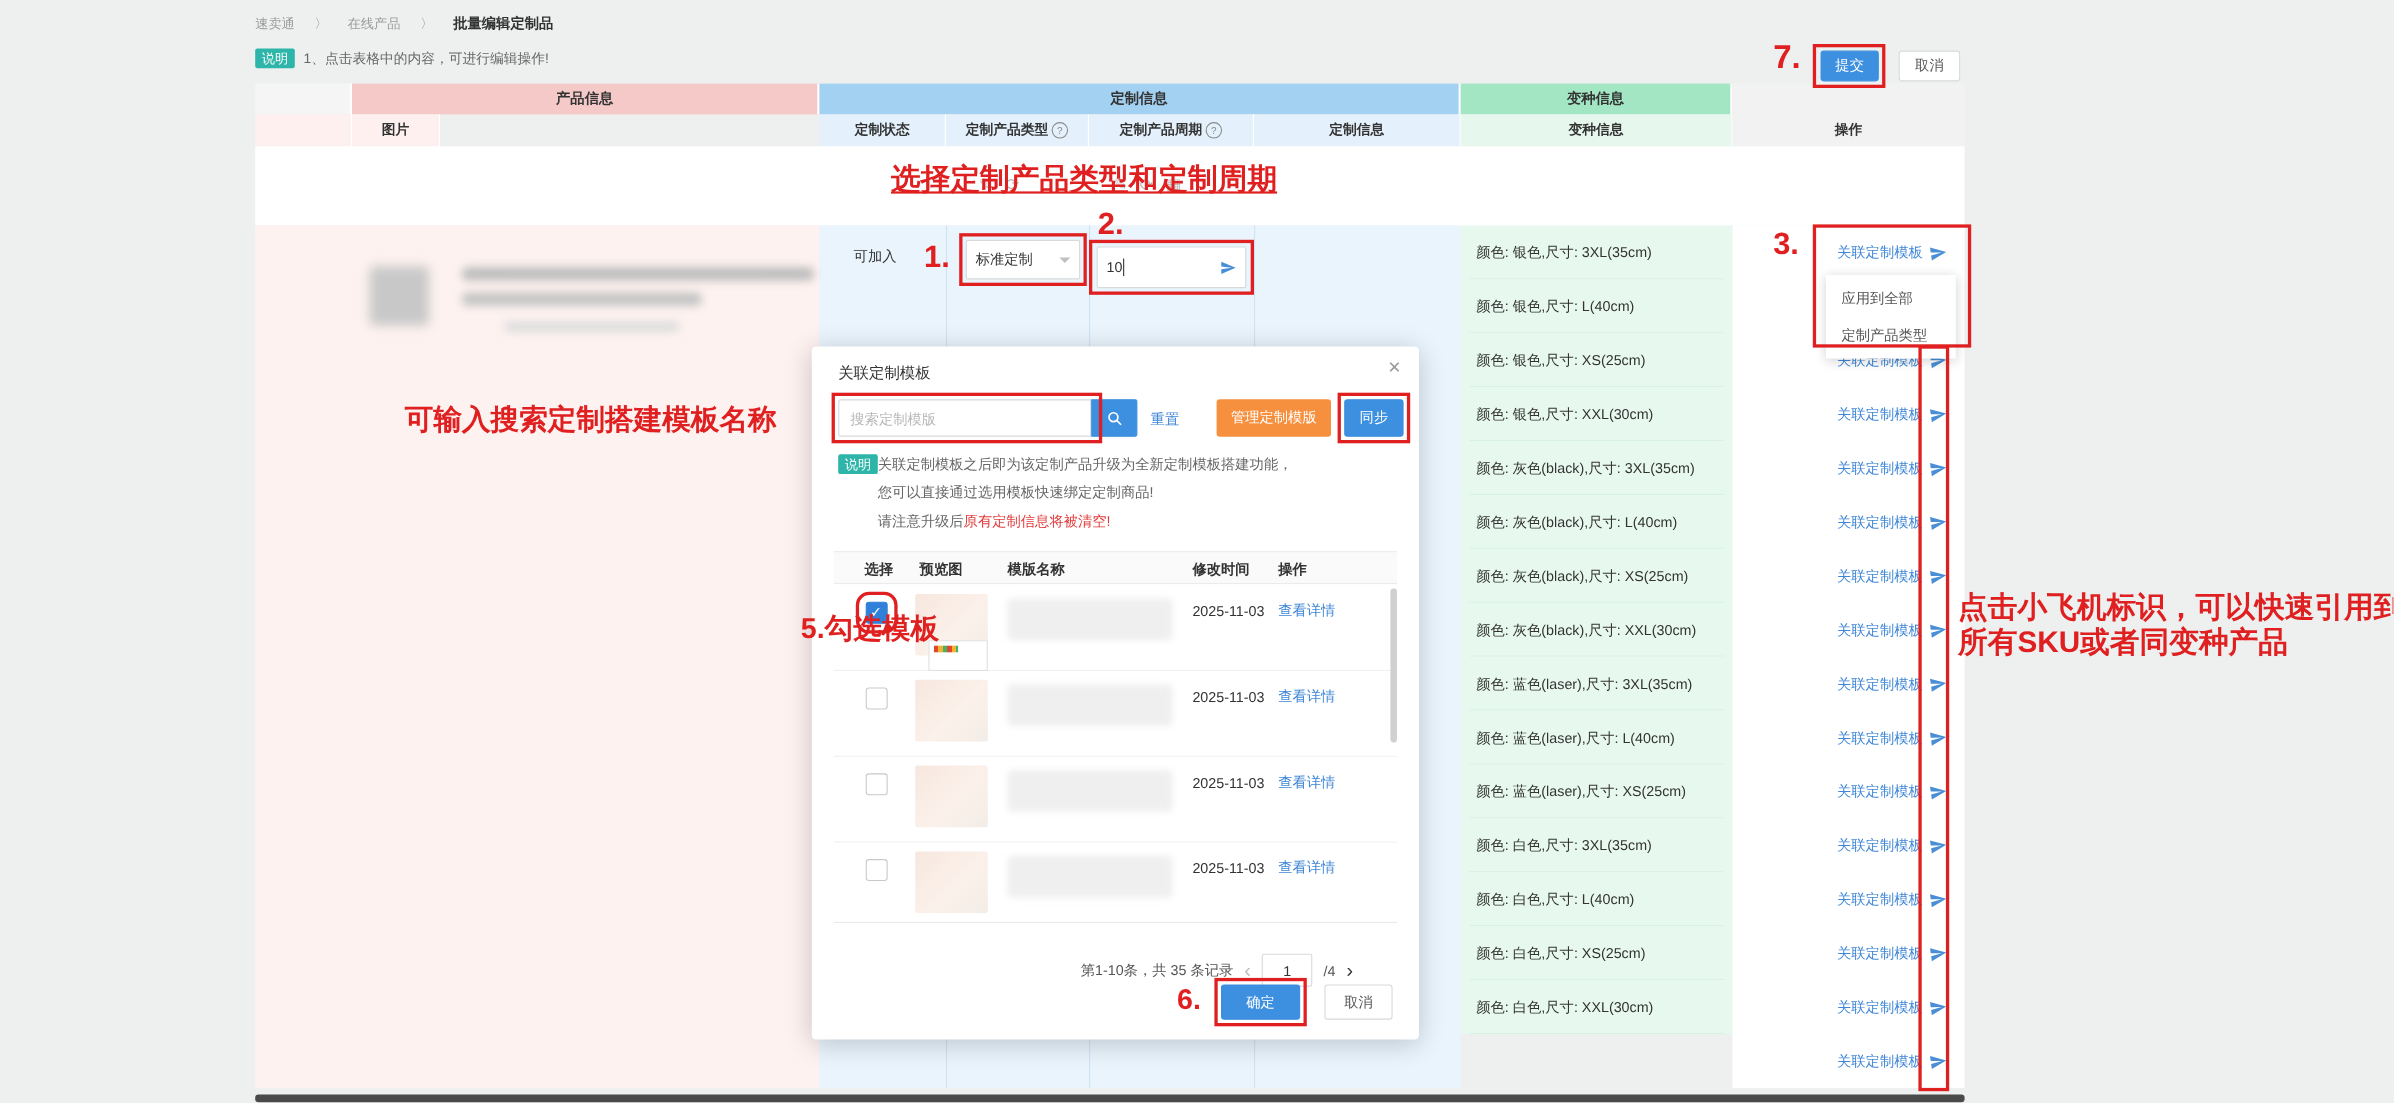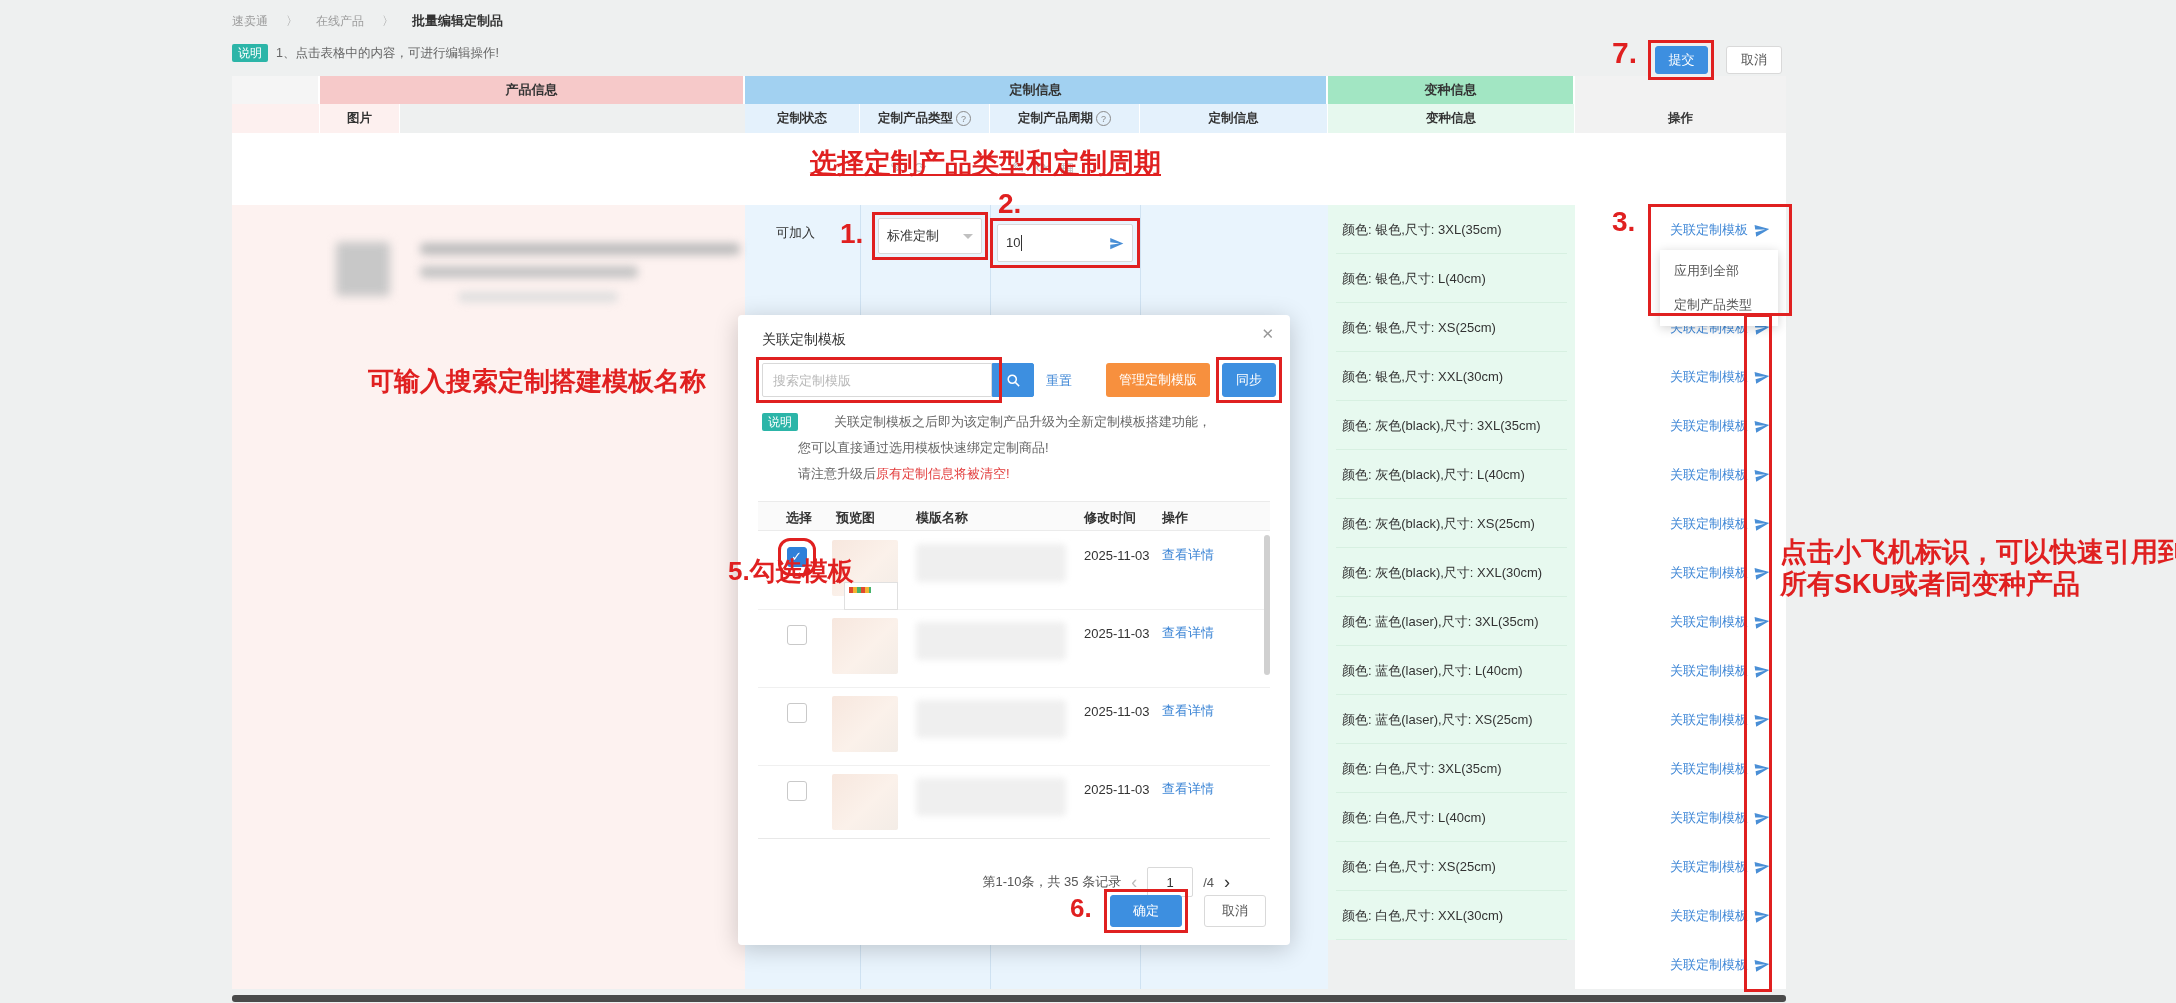--- a/index.html
+++ b/index.html
@@ -436,21 +436,21 @@
           <circle cx="10" cy="10" r="6.5"></circle>
           <line x1="15" y1="15" x2="21" y2="21"></line>
         </svg>
     </div>
     <span class="rel" id="m-reset">重置</span>
     <div class="rel btn" id="m-manage">管理定制模版</div>
     <div class="rel" id="box-msync"></div>
     <div class="rel btn btn-blue" id="m-sync">同步</div>
 
     <span class="rel badge" id="m-note-badge">说明</span>
-    <span class="rel m-note-line" style="top:98px;padding-left:36px;">关联定制模板之后即为该定制产品升级为全新定制模板搭建功能，</span>
+    <span class="rel m-note-line" style="top:98px;">关联定制模板之后即为该定制产品升级为全新定制模板搭建功能，</span>
     <span class="rel m-note-line" style="top:124px;">您可以直接通过选用模板快速绑定定制商品!</span>
     <span class="rel m-note-line" style="top:150px;"><span>请注意升级后</span><span class="warn-red">原有定制信息将被清空!</span></span>
 
     <div class="rel" id="m-thead">
       <span style="left:28px;">选择</span>
       <span style="left:78px;">预览图</span>
       <span style="left:158px;">模版名称</span>
       <span style="left:326px;">修改时间</span>
       <span style="left:404px;">操作</span>
     </div>

